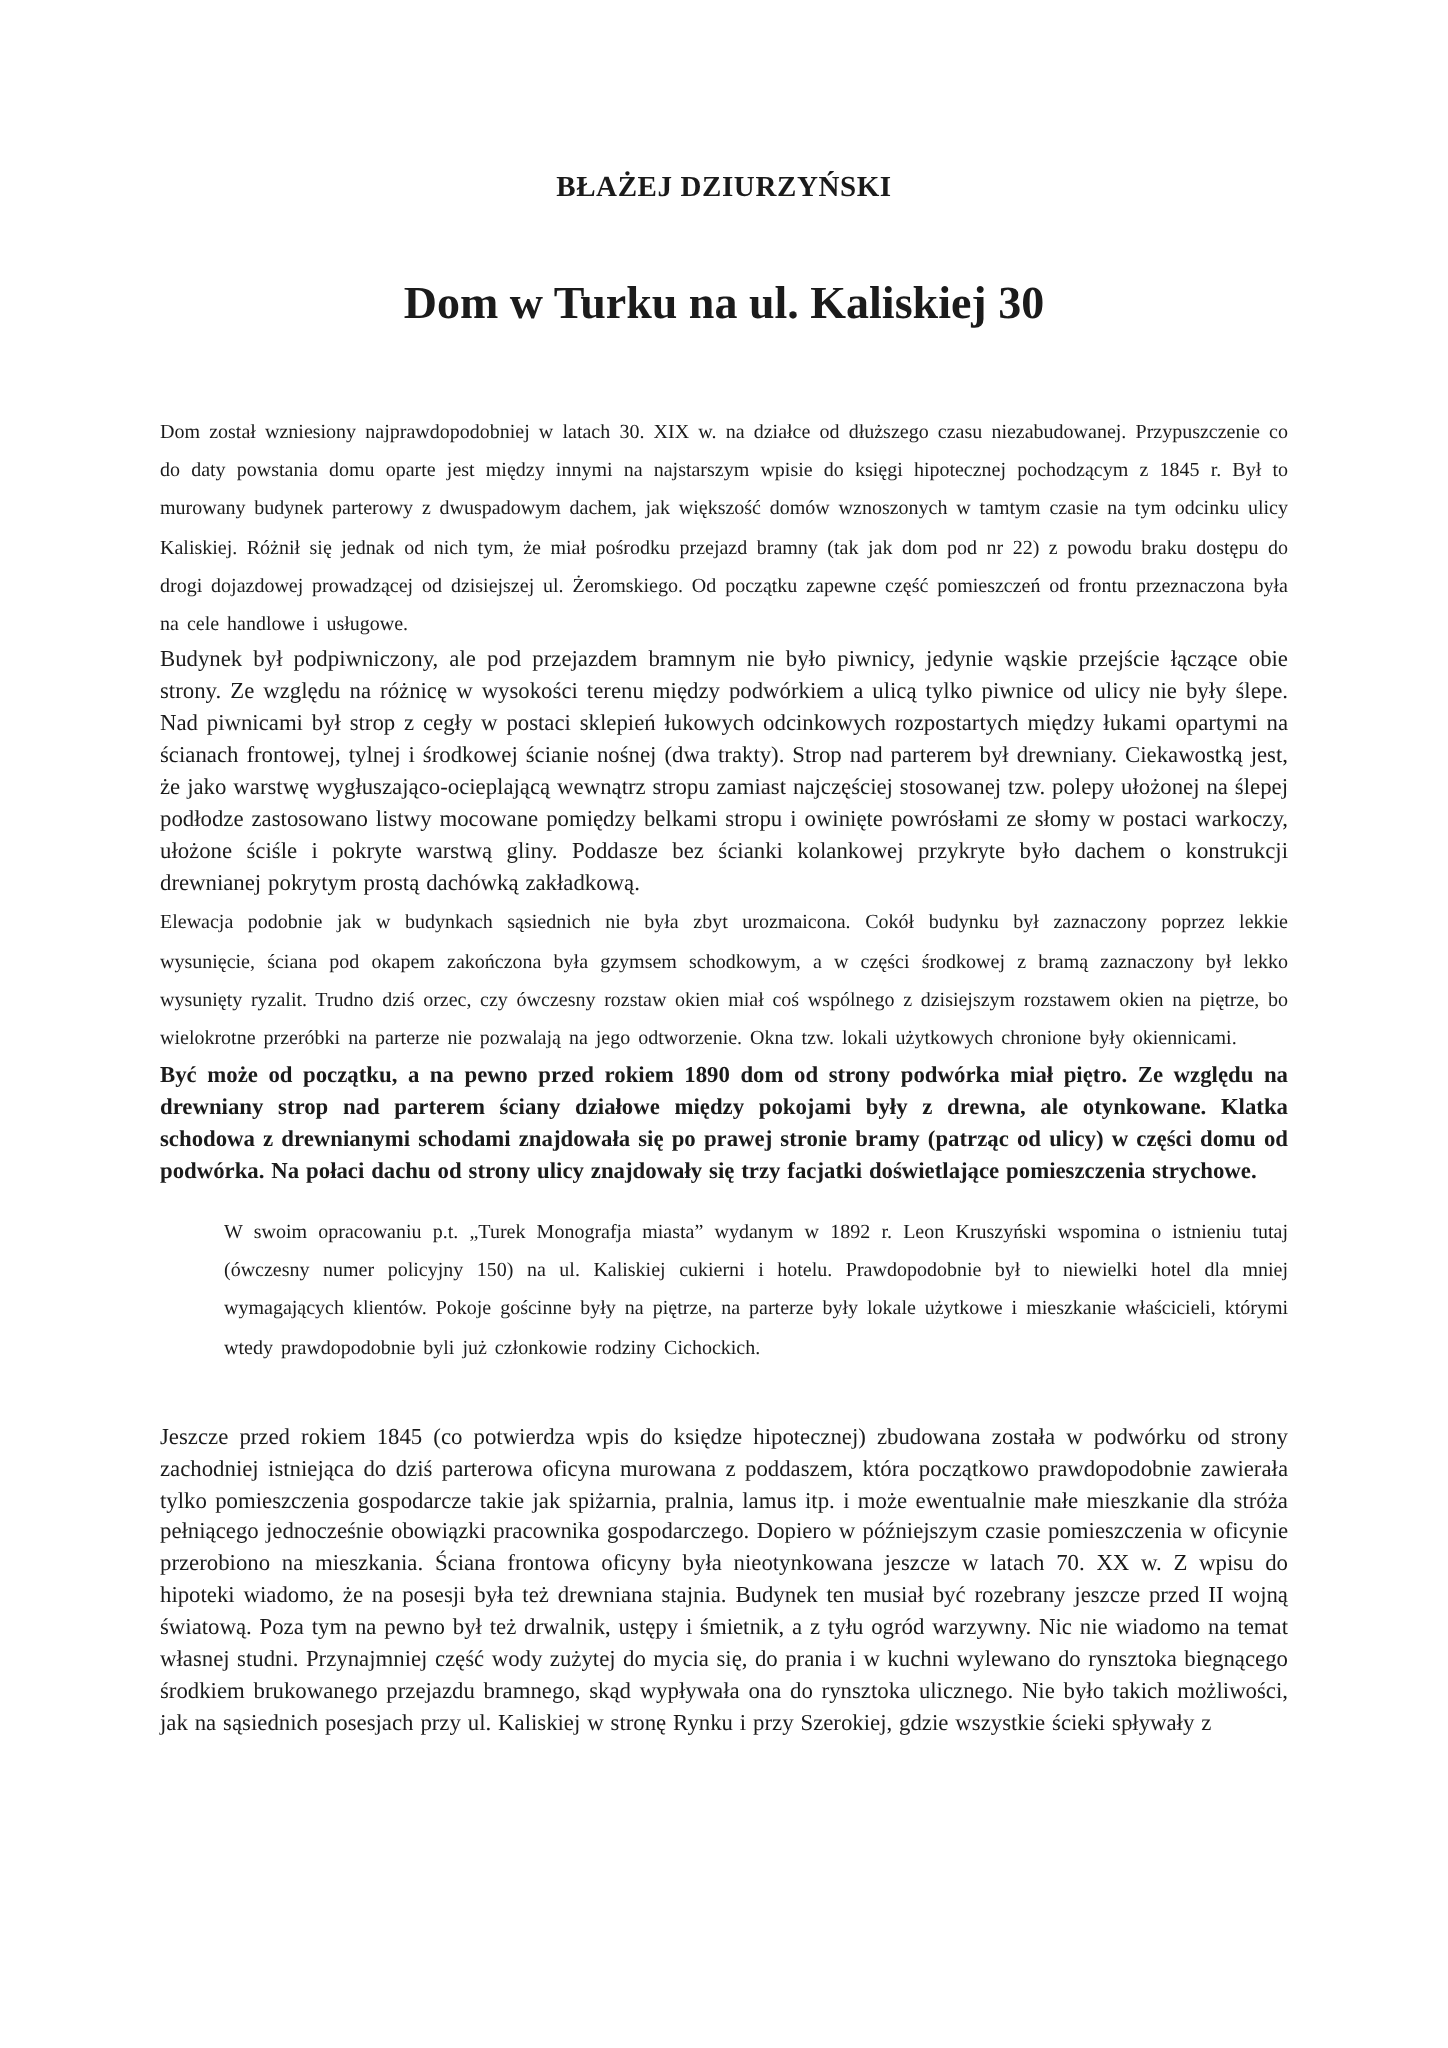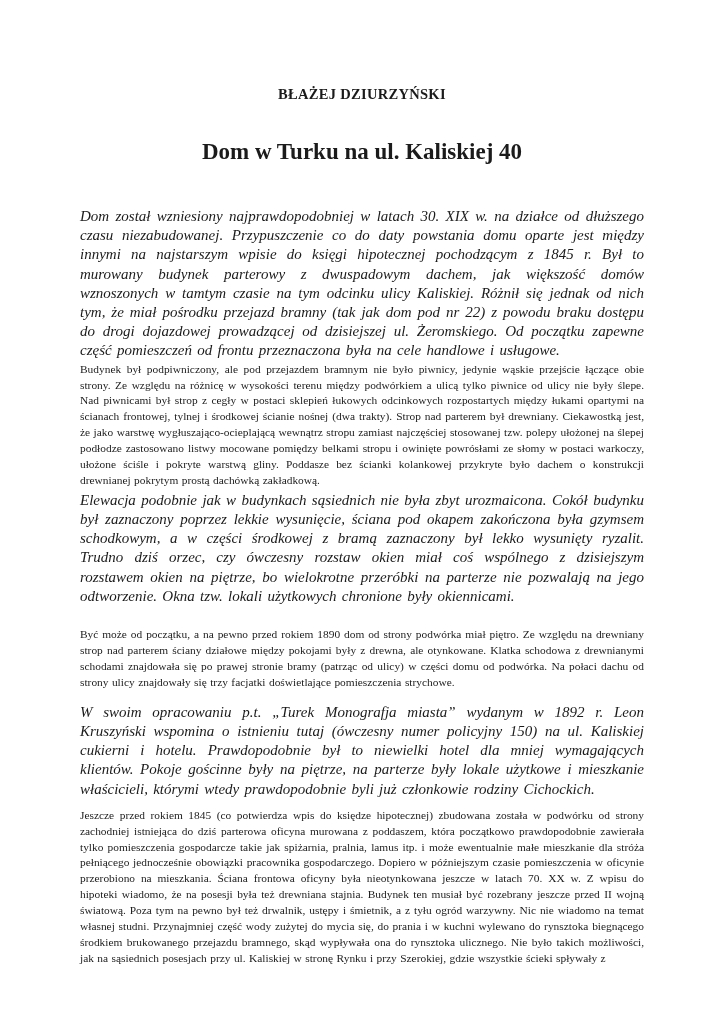--- a/index.html
+++ b/index.html
@@ -33,45 +33,44 @@
     font-size: 23px;
     line-height: 28px;
     margin: 35px 0 0 0;
   }
   .para {
     text-align: justify;
     margin: 0;
     text-justify: inter-word;
   }
   .para-normal {
-    font-size: 15px;
+    font-size: 10px;
     line-height: 19.2px;
     word-spacing: 1.5px;
-    font-style: italic;
   }
   .para-small {
     font-size: 11.4px;
     line-height: 15.9px;
     word-spacing: 0.6px;
   }
   .p1 { margin-top: 41px; }
   .p2 { margin-top: 1px; }
   .p3 { margin-top: 2px; }
-  .p4 { margin-top: 21px; }
-  .p5 { margin-top: 12px; }
-  .p6 { margin-top: 9px; }
+  .p4 { margin-top: 2px; font-weight: bold; }
+  .p5 { margin-top: 12px; margin-left: 32px; }
+  .p6 { margin-top: 28px; }
 </style>
 </head>
 <body>
 
 <div class="page">
 
   <div class="author">BŁAŻEJ DZIURZYŃSKI</div>
 
-  <h1 class="doc-title">Dom w Turku na ul. Kaliskiej 40</h1>
+  <h1 class="doc-title">Dom w Turku na ul. Kaliskiej 30</h1>
 
   <p class="para para-normal p1">Dom został wzniesiony najprawdopodobniej w latach 30. XIX w. na działce od dłuższego czasu niezabudowanej. Przypuszczenie co do daty powstania domu oparte jest między innymi na najstarszym wpisie do księgi hipotecznej pochodzącym z 1845 r. Był to murowany budynek parterowy z dwuspadowym dachem, jak większość domów wznoszonych w tamtym czasie na tym odcinku ulicy Kaliskiej. Różnił się jednak od nich tym, że miał pośrodku przejazd bramny (tak jak dom pod nr 22) z powodu braku dostępu do drogi dojazdowej prowadzącej od dzisiejszej ul. Żeromskiego. Od początku zapewne część pomieszczeń od frontu przeznaczona była na cele handlowe i usługowe.</p>
 
   <p class="para para-small p2">Budynek był podpiwniczony, ale pod przejazdem bramnym nie było piwnicy, jedynie wąskie przejście łączące obie strony. Ze względu na różnicę w wysokości terenu między podwórkiem a ulicą tylko piwnice od ulicy nie były ślepe. Nad piwnicami był strop z cegły w postaci sklepień łukowych odcinkowych rozpostartych między łukami opartymi na ścianach frontowej, tylnej i środkowej ścianie nośnej (dwa trakty). Strop nad parterem był drewniany. Ciekawostką jest, że jako warstwę wygłuszająco-ocieplającą wewnątrz stropu zamiast najczęściej stosowanej tzw. polepy ułożonej na ślepej podłodze zastosowano listwy mocowane pomiędzy belkami stropu i owinięte powrósłami ze słomy w postaci warkoczy, ułożone ściśle i pokryte warstwą gliny. Poddasze bez ścianki kolankowej przykryte było dachem o konstrukcji drewnianej pokrytym prostą dachówką zakładkową.</p>
 
   <p class="para para-normal p3">Elewacja podobnie jak w budynkach sąsiednich nie była zbyt urozmaicona. Cokół budynku był zaznaczony poprzez lekkie wysunięcie, ściana pod okapem zakończona była gzymsem schodkowym, a w części środkowej z bramą zaznaczony był lekko wysunięty ryzalit. Trudno dziś orzec, czy ówczesny rozstaw okien miał coś wspólnego z dzisiejszym rozstawem okien na piętrze, bo wielokrotne przeróbki na parterze nie pozwalają na jego odtworzenie. Okna tzw. lokali użytkowych chronione były okiennicami.</p>
 
   <p class="para para-small p4">Być może od początku, a na pewno przed rokiem 1890 dom od strony podwórka miał piętro. Ze względu na drewniany strop nad parterem ściany działowe między pokojami były z drewna, ale otynkowane. Klatka schodowa z drewnianymi schodami znajdowała się po prawej stronie bramy (patrząc od ulicy) w części domu od podwórka. Na połaci dachu od strony ulicy znajdowały się trzy facjatki doświetlające pomieszczenia strychowe.</p>
 
   <p class="para para-normal p5">W swoim opracowaniu p.t. „Turek Monografja miasta” wydanym w 1892 r. Leon Kruszyński wspomina o istnieniu tutaj (ówczesny numer policyjny 150) na ul. Kaliskiej cukierni i hotelu. Prawdopodobnie był to niewielki hotel dla mniej wymagających klientów. Pokoje gościnne były na piętrze, na parterze były lokale użytkowe i mieszkanie właścicieli, którymi wtedy prawdopodobnie byli już członkowie rodziny Cichockich.</p>

